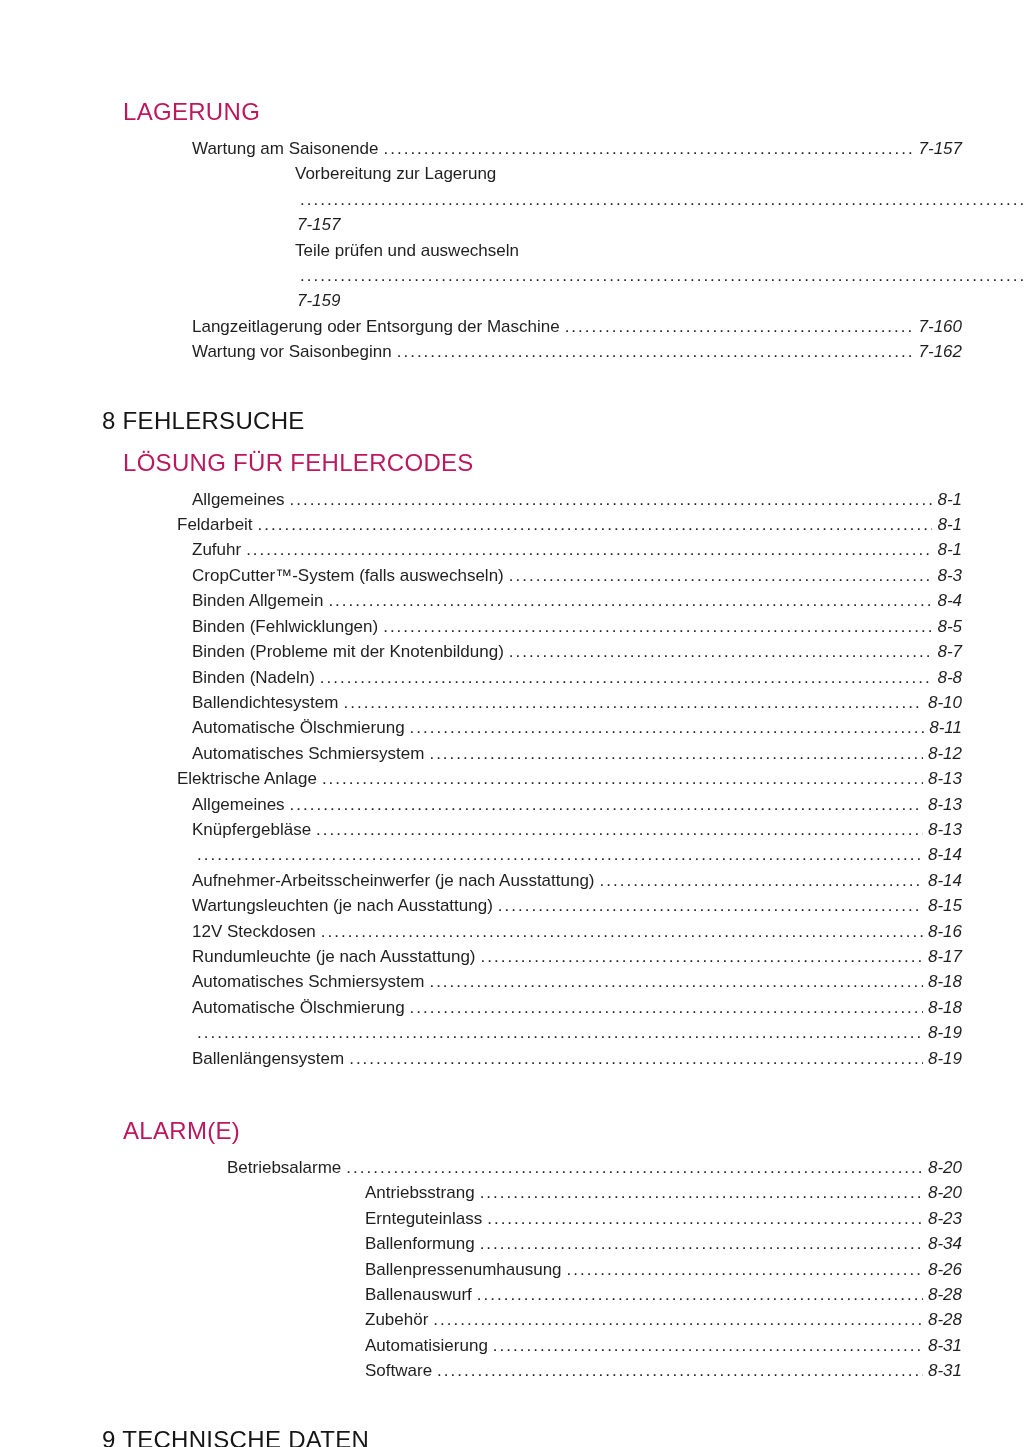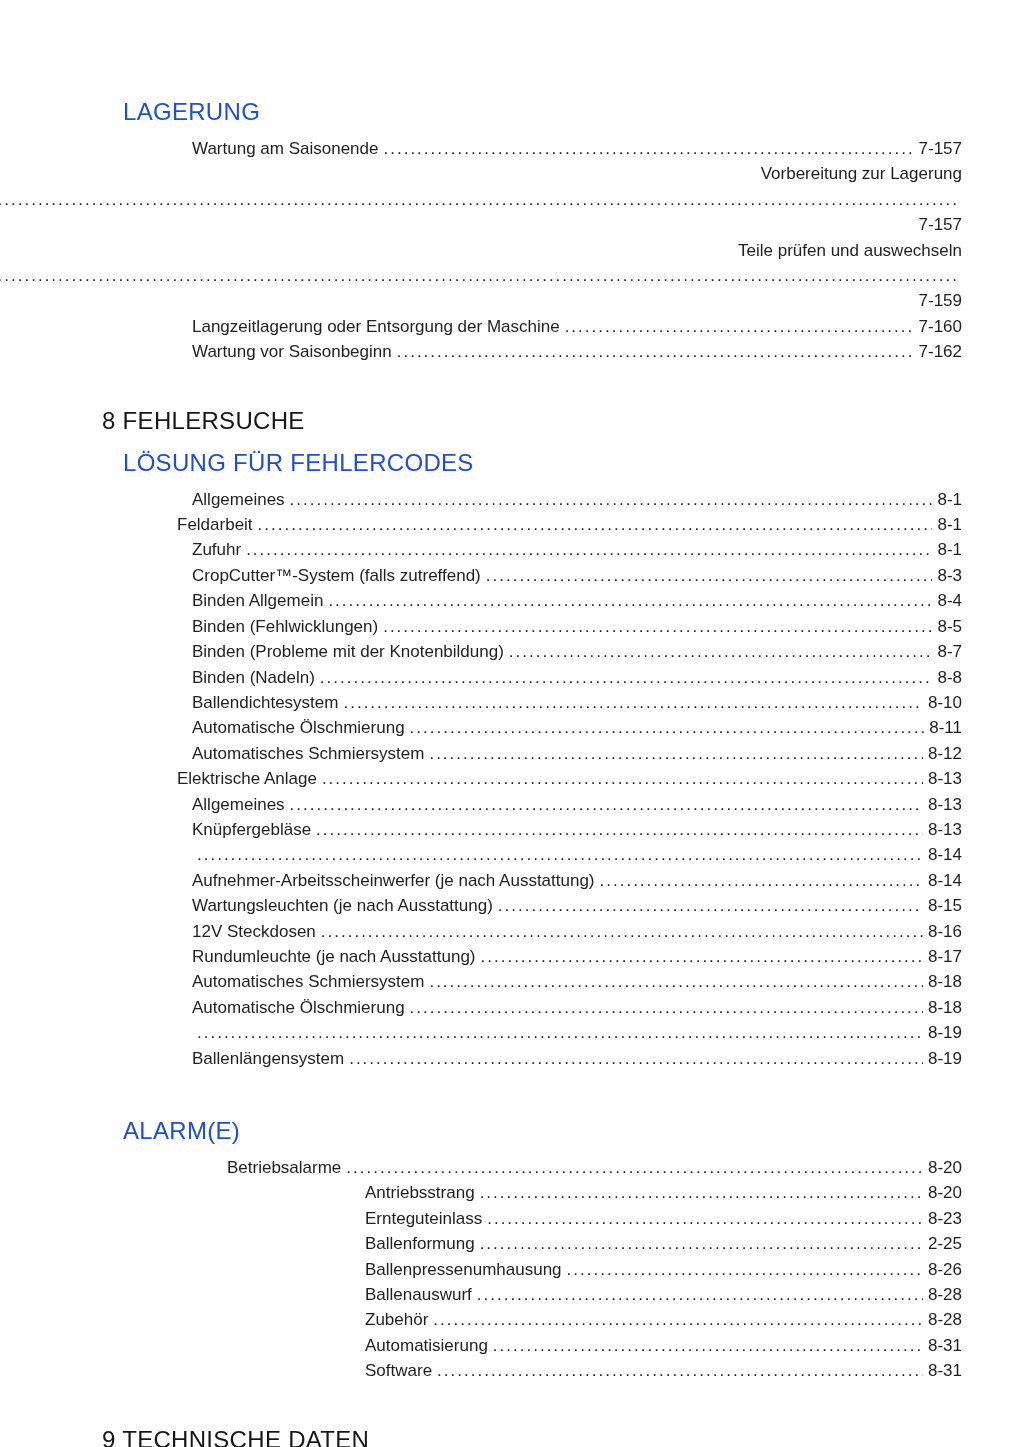--- a/index.html
+++ b/index.html
@@ -26,49 +26,50 @@
     font-size: 24px;
     line-height: 28px;
     margin: 42px 0 10px 12px;
     color: #161616;
     letter-spacing: 0.3px;
   }
   .section {
     font-size: 24px;
     line-height: 28px;
     margin: 46px 0 10px 33px;
-    color: #1d4ed8;
+    color: #be185d;
     letter-spacing: 0.3px;
   }
   .section.first { margin-top: 0; }
   .chapter + .section { margin-top: 14px; }
   
   .row {
     display: flex;
-    align-items: flex-end;
+    align-items: flex-start;
     font-size: 17px;
     line-height: 25.4px;
     white-space: nowrap;
   }
   .row .label { flex: 0 0 auto; }
   .row .dots {
     flex: 1 1 auto;
     overflow: hidden;
     white-space: nowrap;
     margin: 0 3px 0 5px;
     letter-spacing: 2px;
     color: #1f1f1f;
   }
   .row .dots::after {
     content: "........................................................................................................................................................................................................";
   }
   .row .pnum {
     flex: 0 0 auto;
     text-align: right;
     padding-left: 2px;
+    font-style: italic;
   }
   .ind-1 { margin-left: 33px; }
   .ind-2 { margin-left: 87px; }
   .ind-3 { margin-left: 102px; }
   .ind-4 { margin-left: 137px; }
   .ind-5 { margin-left: 205px; flex-direction: column; }
   .ind-6 { margin-left: 275px; }
 </style>
 </head>
 <body>
@@ -112,21 +113,21 @@
         <span class="label">Feldarbeit</span>
         <span class="dots"></span>
         <span class="pnum">8-1</span>
       </div>
       <div class="row ind-3">
         <span class="label">Zufuhr</span>
         <span class="dots"></span>
         <span class="pnum">8-1</span>
       </div>
       <div class="row ind-3">
-        <span class="label">CropCutter™-System (falls zutreffend)</span>
+        <span class="label">CropCutter™-System (falls auswechseln)</span>
         <span class="dots"></span>
         <span class="pnum">8-3</span>
       </div>
       <div class="row ind-3">
         <span class="label">Binden Allgemein</span>
         <span class="dots"></span>
         <span class="pnum">8-4</span>
       </div>
       <div class="row ind-3">
         <span class="label">Binden (Fehlwicklungen)</span>
@@ -228,21 +229,21 @@
         <span class="pnum">8-20</span>
       </div>
       <div class="row ind-6">
         <span class="label">Ernteguteinlass</span>
         <span class="dots"></span>
         <span class="pnum">8-23</span>
       </div>
       <div class="row ind-6">
         <span class="label">Ballenformung</span>
         <span class="dots"></span>
-        <span class="pnum">2-25</span>
+        <span class="pnum">8-34</span>
       </div>
       <div class="row ind-6">
         <span class="label">Ballenpressenumhausung</span>
         <span class="dots"></span>
         <span class="pnum">8-26</span>
       </div>
       <div class="row ind-6">
         <span class="label">Ballenauswurf</span>
         <span class="dots"></span>
         <span class="pnum">8-28</span>

